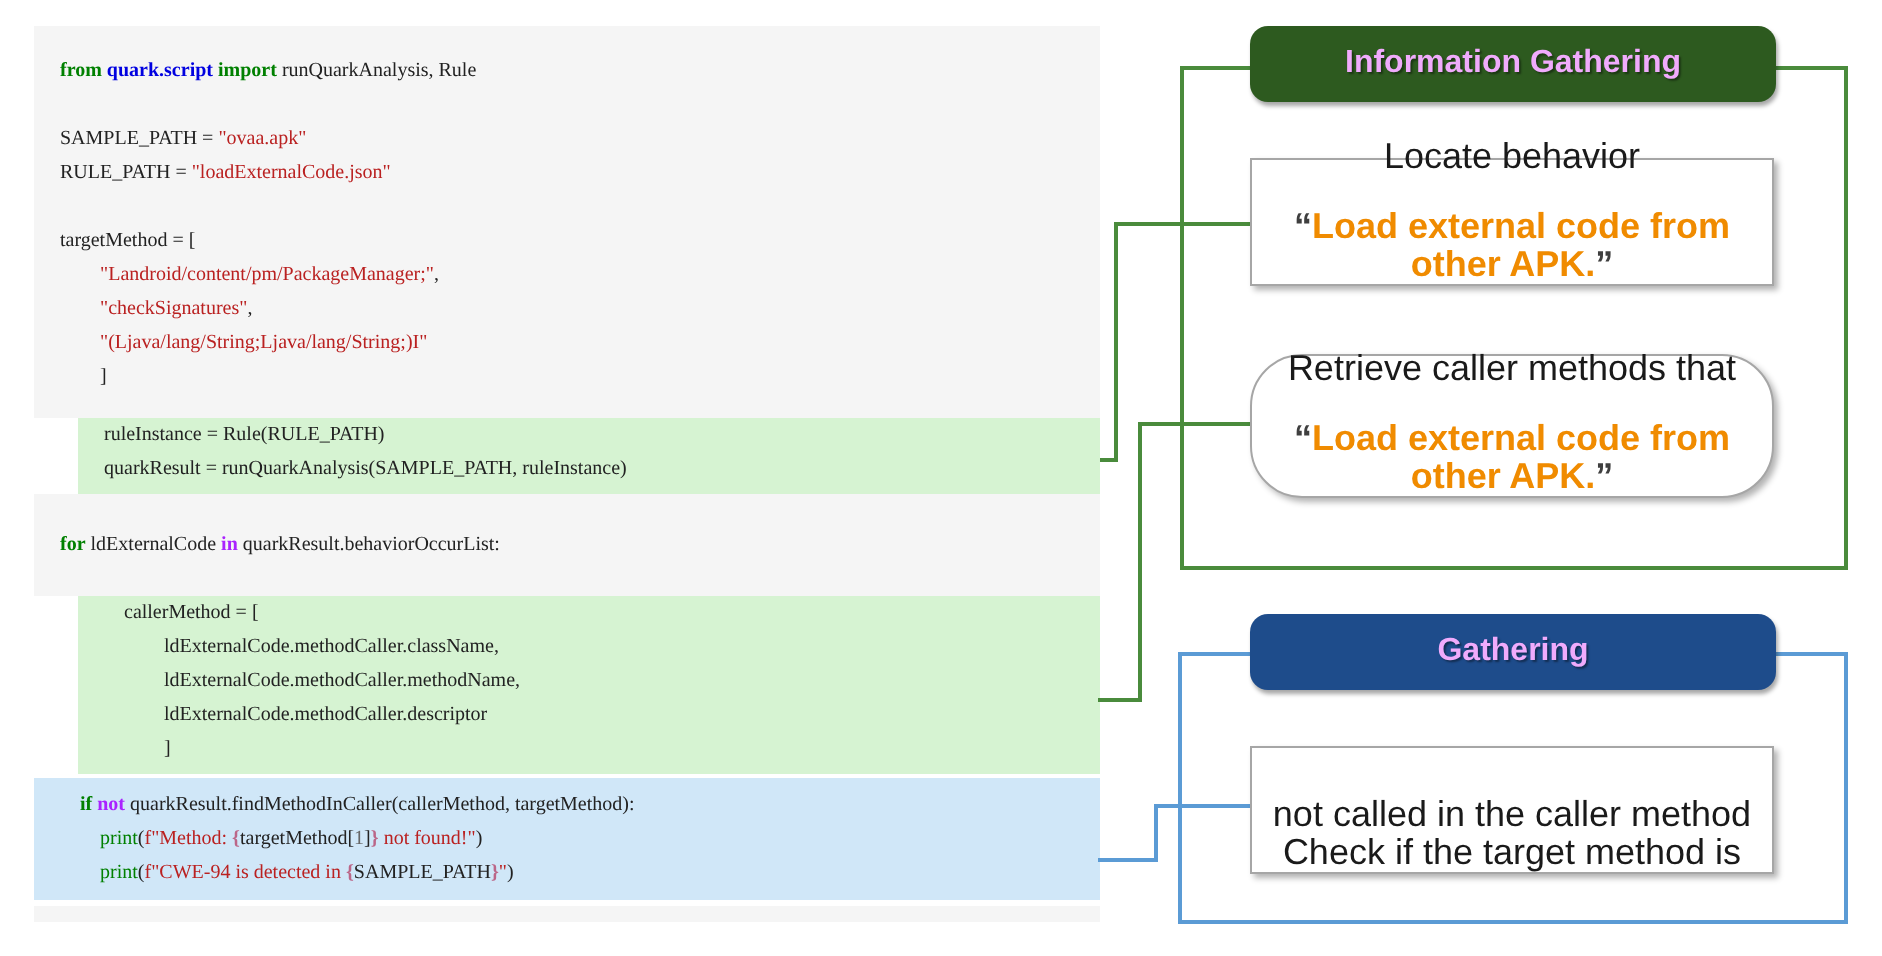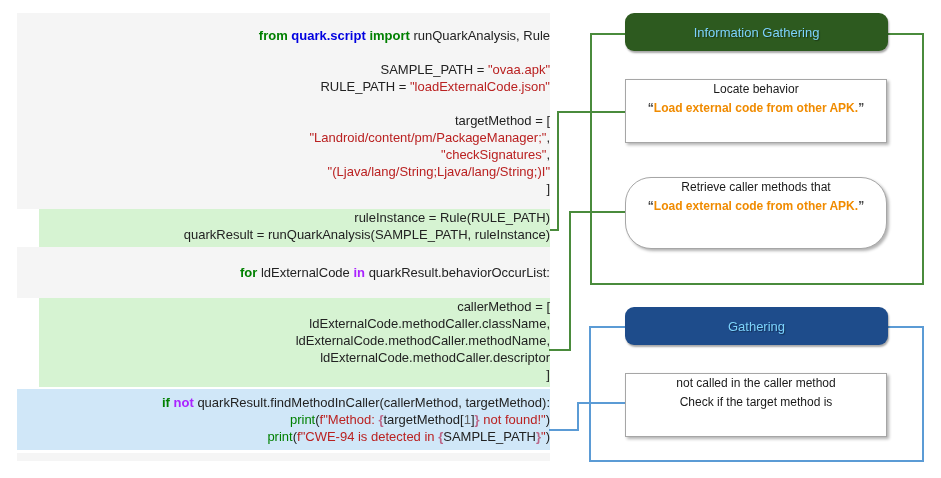--- a/index.html
+++ b/index.html
@@ -1,22 +1,22 @@
 <!DOCTYPE html>
 <html style="--code-bg: #f5f5f5; --hl-green: #d6f3d2; --hl-blue: #d0e7f8; --line-green: #4a8b3c; --line-blue: #5b9bd5; --header-green: #2d5a1f; --header-blue: #1e4c8b; --orange: #f08b00;"><head>
 <meta charset="utf-8">
 <style>
   html,body{margin:0;padding:0;background:#ffffff;}
   .stage{position:relative;width:941px;height:478px;background:#ffffff;overflow:hidden;
          font-family:"Liberation Sans",sans-serif;}
 
   
   .code-panel{position:absolute;left:17px;top:13px;width:533px;
-              font-family:Liberation Sans, sans-serif;font-size:13px;line-height:17px;
-              white-space:pre;color:#222;text-align:right;}
+              font-family:Liberation Serif, serif;font-size:10px;line-height:17px;
+              white-space:pre;color:#222;}
   .code-block{background:var(--code-bg);padding-left:13px;}
   .code-block.plain-first{padding-top:14px;padding-bottom:12px;}
   .code-block.green{background:var(--hl-green);padding-top:0;padding-bottom:4px;margin-left:22px;}
   .code-block.blue{background:var(--hl-blue);padding-top:5px;padding-bottom:5px;margin-top:2px;}
   .code-block.strip{height:8px;margin-top:3px;padding:0;}
   .code-line{height:17px;}
   .tk-k{color:#008000;font-weight:bold;}
   .tk-n{color:#0000e0;font-weight:bold;}
   .tk-o{color:#AA22FF;font-weight:bold;}
   .tk-b{color:#008000;}
@@ -29,30 +29,30 @@
   .seg{position:absolute;}
   .seg.green{background:var(--line-green);}
   .seg.blue{background:var(--line-blue);}
 
   
   .group-frame{position:absolute;border:2px solid;background:transparent;}
   .group-frame.green{border-color:var(--line-green);}
   .group-frame.blue{border-color:var(--line-blue);}
   .flow-header{position:absolute;width:263px;height:38px;border-radius:9px;
                display:flex;align-items:center;justify-content:center;
-               color:#7dd3fc;font-weight:normal;font-size:13px;
+               color:#f0abfc;font-weight:bold;font-size:16px;
                box-shadow:1px 2px 2px rgba(0,0,0,0.35);
                text-shadow:1px 1px 1px rgba(0,0,0,0.4);}
   .flow-header.green{background:var(--header-green);}
   .flow-header.blue{background:var(--header-blue);}
   .flow-box{position:absolute;width:260px;background:#ffffff;border:1px solid #a6a6a6;
             box-shadow:2px 2px 3px rgba(0,0,0,0.3);
-            display:flex;flex-direction:column;align-items:center;justify-content:flex-start;
-            font-size:12px;color:#1a1a1a;line-height:19px;text-align:center;}
-  .quoted-line{font-weight:bold;color:var(--orange);}
+            display:flex;flex-direction:column;align-items:center;justify-content:flex-end;
+            font-size:18px;color:#1a1a1a;line-height:19px;text-align:center;}
+  .quoted-line{font-weight:bold;color:var(--orange);margin-top:16px;}
   .quote-mark{color:#3f3f3f;font-weight:bold;}
 </style>
 </head>
 <body>
 
 <div class="stage">
 
   <div class="code-panel"><div class="code-block plain-first"><div class="code-line"><span class="tk-k">from</span><span class="tk-p"> </span><span class="tk-n">quark.script</span><span class="tk-p"> </span><span class="tk-k">import</span><span class="tk-p"> runQuarkAnalysis, Rule</span></div><div class="code-line">&nbsp;</div><div class="code-line"><span class="tk-p">SAMPLE_PATH = </span><span class="tk-s">"ovaa.apk"</span></div><div class="code-line"><span class="tk-p">RULE_PATH = </span><span class="tk-s">"loadExternalCode.json"</span></div><div class="code-line">&nbsp;</div><div class="code-line"><span class="tk-p">targetMethod = [</span></div><div class="code-line"><span class="tk-p">        </span><span class="tk-s">"Landroid/content/pm/PackageManager;"</span><span class="tk-p">,</span></div><div class="code-line"><span class="tk-p">        </span><span class="tk-s">"checkSignatures"</span><span class="tk-p">,</span></div><div class="code-line"><span class="tk-p">        </span><span class="tk-s">"(Ljava/lang/String;Ljava/lang/String;)I"</span></div><div class="code-line"><span class="tk-p">        ]</span></div></div><div class="code-block green"><div class="code-line"><span class="tk-p">ruleInstance = Rule(RULE_PATH)</span></div><div class="code-line"><span class="tk-p">quarkResult = runQuarkAnalysis(SAMPLE_PATH, ruleInstance)</span></div></div><div class="code-block plain"><div class="code-line">&nbsp;</div><div class="code-line"><span class="tk-k">for</span><span class="tk-p"> ldExternalCode </span><span class="tk-o">in</span><span class="tk-p"> quarkResult.behaviorOccurList:</span></div><div class="code-line">&nbsp;</div></div><div class="code-block green"><div class="code-line"><span class="tk-p">    callerMethod = [</span></div><div class="code-line"><span class="tk-p">            ldExternalCode.methodCaller.className,</span></div><div class="code-line"><span class="tk-p">            ldExternalCode.methodCaller.methodName,</span></div><div class="code-line"><span class="tk-p">            ldExternalCode.methodCaller.descriptor</span></div><div class="code-line"><span class="tk-p">            ]</span></div></div><div class="code-block blue"><div class="code-line"><span class="tk-p">    </span><span class="tk-k">if</span><span class="tk-p"> </span><span class="tk-o">not</span><span class="tk-p"> quarkResult.findMethodInCaller(callerMethod, targetMethod):</span></div><div class="code-line"><span class="tk-p">        </span><span class="tk-b">print</span><span class="tk-p">(</span><span class="tk-s">f"Method: </span><span class="tk-i">{</span><span class="tk-p">targetMethod[</span><span class="tk-m">1</span><span class="tk-p">]</span><span class="tk-i">}</span><span class="tk-s"> not found!"</span><span class="tk-p">)</span></div><div class="code-line"><span class="tk-p">        </span><span class="tk-b">print</span><span class="tk-p">(</span><span class="tk-s">f"CWE-94 is detected in </span><span class="tk-i">{</span><span class="tk-p">SAMPLE_PATH</span><span class="tk-i">}</span><span class="tk-s">"</span><span class="tk-p">)</span></div></div><div class="code-block strip"></div></div>
 
   <div class="seg green" style="left:550px;top:229px;width:9px;height:2px;"></div>

